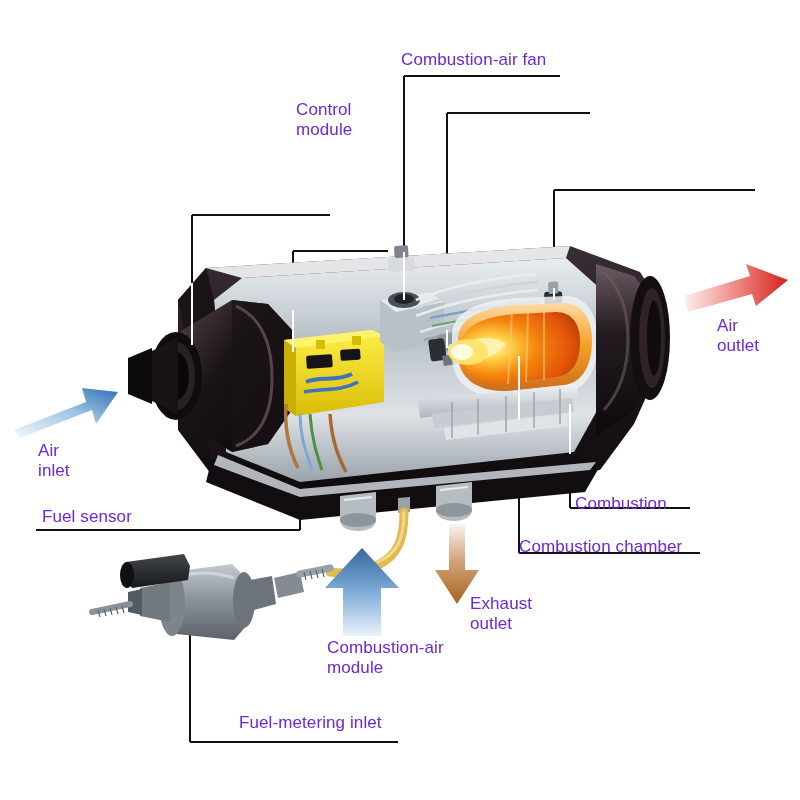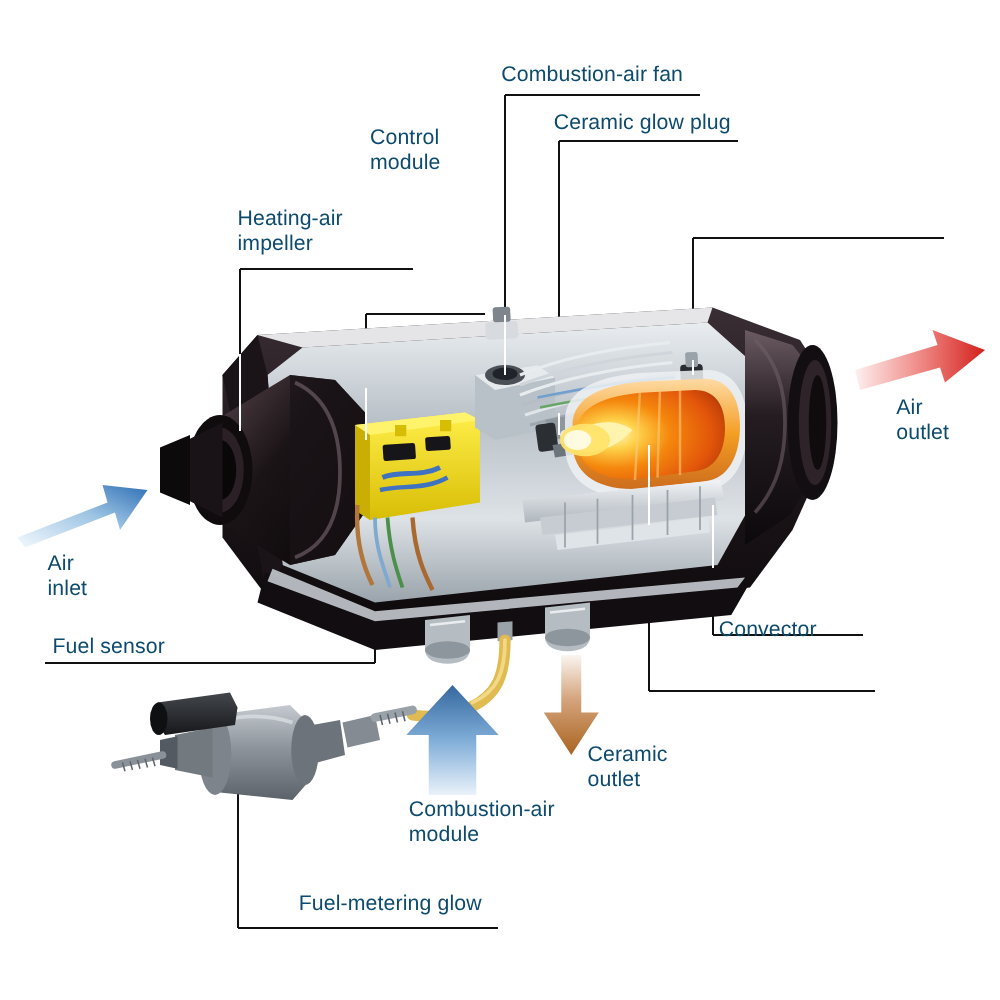--- a/index.html
+++ b/index.html
@@ -1,19 +1,19 @@
 <!DOCTYPE html>
 <html><head>
 <meta charset="utf-8">
 <style>
   html,body{margin:0;padding:0;background:#fff;}
   body{width:800px;height:800px;overflow:hidden;font-family:"Liberation Sans",sans-serif;}
   #stage{position:relative;width:800px;height:800px;background:#ffffff;}
   svg#art{position:absolute;left:0;top:0;width:800px;height:800px;}
-  .lbl{position:absolute;font-family:"Liberation Sans",sans-serif;font-size:17px;color:#0c4a6e;
+  .lbl{position:absolute;font-family:"Liberation Sans",sans-serif;font-size:17px;color:#6d28d9;
        line-height:1.18;letter-spacing:0.1px;white-space:pre-line;}
 </style>
 </head>
 <body>
 
 <div id="stage">
 
 <svg id="art" viewBox="0 0 800 800">
   <defs>
     <linearGradient id="gBlueIn" x1="0" y1="1" x2="1" y2="0">
@@ -308,31 +308,29 @@
     <path d="M14 430 L86 402 L82 388 L118 392 L96 424 L92 410 L20 438 Z" fill="url(#gBlueIn)"></path>
 
     <path d="M684 296 L750 276 L746 264 L788 280 L756 306 L752 294 L688 312 Z" fill="url(#gRedOut)"></path>
 
     <path d="M343 636 L343 588 L325 588 L362 548 L399 588 L381 588 L381 636 Z" fill="url(#gBlueUp)"></path>
 
     <path d="M449 524 L465 524 L465 570 L479 570 L457 604 L435 570 L449 570 Z" fill="url(#gBrownDn)"></path>
   </g>
 </svg>
 
-<div class="lbl" style="left:190px;top:165px">Heating-air
-impeller</div>
 <div class="lbl" style="left:296px;top:100px">Control
 module</div>
 <div class="lbl" style="left:401px;top:50px">Combustion-air fan</div>
-<div class="lbl" style="left:443px;top:88px">Ceramic glow plug</div>
 <div class="lbl" style="left:717px;top:316px">Air
 outlet</div>
-<div class="lbl" style="left:575px;top:494px">Convector</div>
+<div class="lbl" style="left:575px;top:494px">Combustion</div>
+<div class="lbl" style="left:519px;top:537px">Combustion chamber</div>
 <div class="lbl" style="left:38px;top:441px">Air
 inlet</div>
 <div class="lbl" style="left:42px;top:507px">Fuel sensor</div>
 <div class="lbl" style="left:327px;top:638px">Combustion-air
 module</div>
-<div class="lbl" style="left:470px;top:594px">Ceramic
+<div class="lbl" style="left:470px;top:594px">Exhaust
 outlet</div>
-<div class="lbl" style="left:239px;top:713px">Fuel-metering glow</div>
+<div class="lbl" style="left:239px;top:713px">Fuel-metering inlet</div>
 
 </div>
 
 </body></html>

